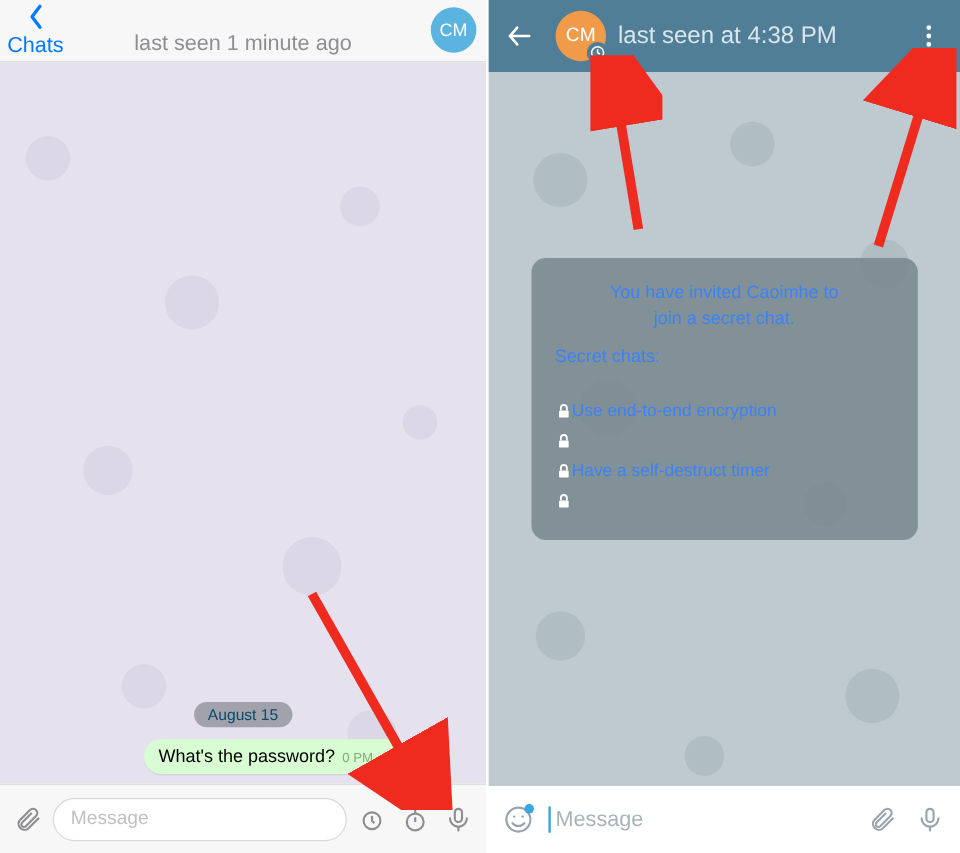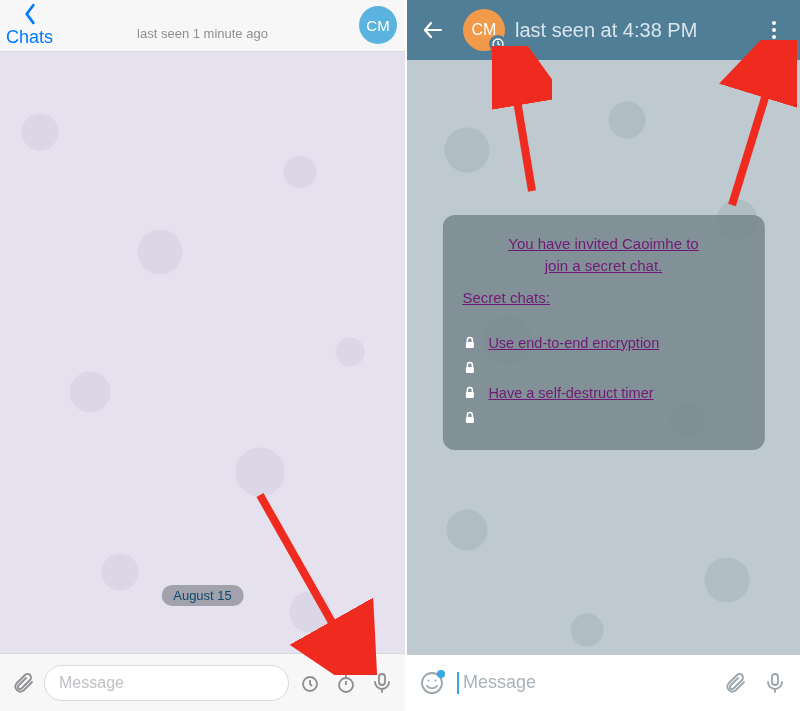--- a/index.html
+++ b/index.html
@@ -27,21 +27,21 @@
   .ios-back {
     display: flex; align-items: center;
     color: #007aff; font-size: 18px;
     padding-left: 6px; gap: 2px;
     cursor: pointer;
     flex-direction: column;
   }
   .ios-back svg { width: 14px; height: 22px; }
   .ios-status {
     position: absolute; left: 0; right: 0; text-align: center;
-    color: #8e8e93; font-size: 13px;
+    color: #8e8e93; font-size: 18px;
     top: 26px;
     pointer-events: none;
   }
   .avatar-cm {
     width: 38px; height: 38px; border-radius: 50%;
     background: #5bb3e0;
     color: #fff; font-size: 15px; font-weight: 500;
     display: flex; align-items: center; justify-content: center;
     position: absolute; right: 8px; top: 6px;
     cursor: pointer;
@@ -131,28 +131,27 @@
       radial-gradient(circle at 60px 470px, rgba(150,165,172,.35) 20px, transparent 21px),
       radial-gradient(circle at 320px 520px, rgba(150,165,172,.35) 22px, transparent 23px),
       radial-gradient(circle at 180px 570px, rgba(150,165,172,.35) 16px, transparent 17px);
   }
 
   .secret-card {
     position:absolute; top:215px; left:50%; transform:translateX(-50%);
     width: 82%;
     background: rgba(120,135,142,.85);
     border-radius: 12px;
-    color:#701a75;
+    color:#3b82f6;
     padding:18px 20px 20px;
     font-size:15px;
-    text-decoration:underline;
   }
   .secret-title { text-align:center; line-height:1.45; margin-bottom:12px;}
   .secret-sub { margin-bottom:24px; font-size:15px;}
-  .secret-item { display:flex; align-items:center; gap:12px; padding:5px 0; font-size:14.5px;}
+  .secret-item { display:flex; align-items:center; gap:0; padding:5px 0; font-size:14.5px;}
   .secret-item svg { width:14px; height:14px; flex-shrink:0;}
 
   
   .and-inputbar {
     position:absolute; bottom:0; left:0; right:0; height:56px;
     background:#fff; display:flex; align-items:center; padding:0 10px; gap:10px;
   }
   .and-inputbar .icon { width:30px; height:30px; display:flex;align-items:center;justify-content:center; color:#9aa5ab; cursor:pointer;}
   .sticker-wrap { position:relative; }
   .sticker-dot { position:absolute; top:2px; right:2px; width:8px; height:8px; border-radius:50%; background:#38a8e0;}
@@ -183,20 +182,25 @@
     <div class="ios-status">last seen 1 minute ago</div>
     <div class="avatar-cm">
       <span>CM</span>
     </div>
   </div>
 
   <div class="chat-bg-light"></div>
 
   <div class="date-pill">August 15</div>
 
+  <div class="msg-out">
+    <span>What's the password?</span>
+    <span class="msg-time">0 PM</span>
+    <span class="msg-checks">✓✓</span>
+  </div>
 
   <div class="ios-inputbar">
     <div class="icon">
       <svg width="24" height="24" viewBox="0 0 24 24" fill="none" stroke="#8e8e93" stroke-width="1.8" stroke-linecap="round" stroke-linejoin="round">
           <path d="M21 11l-8.5 8.5a5 5 0 01-7-7L14 4a3.5 3.5 0 015 5l-8.5 8.5a2 2 0 01-3-3L15 7"></path>
         </svg>
     </div>
     <div class="ios-input">
       <span>Message</span>
     </div>

